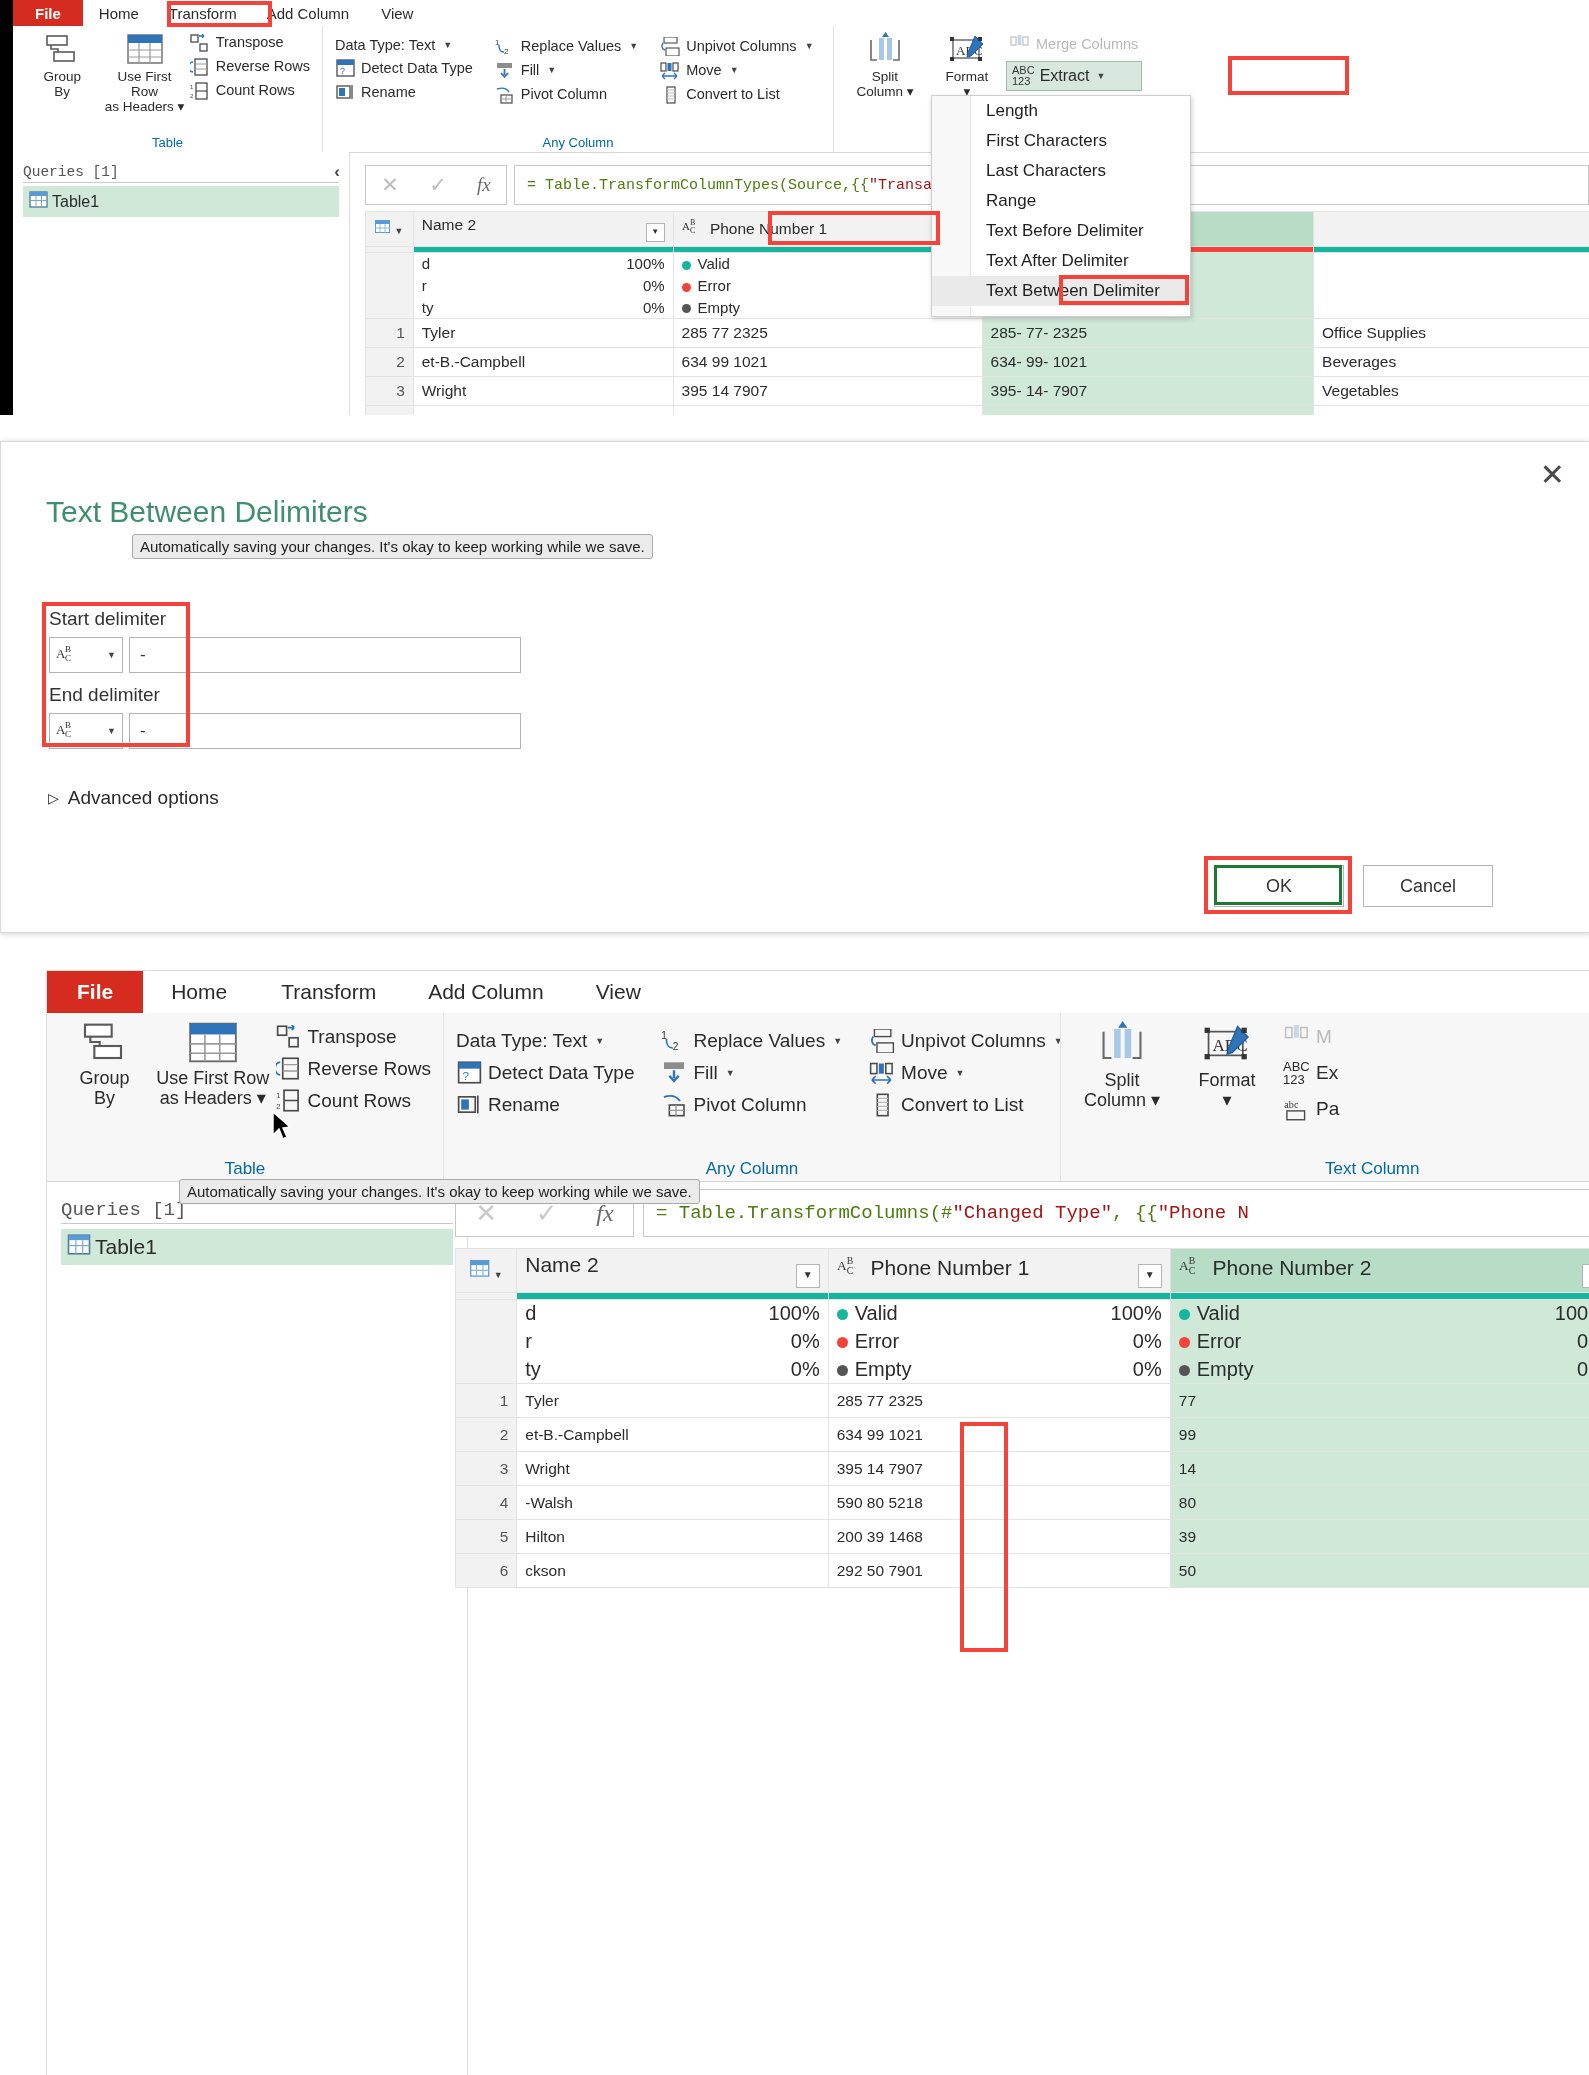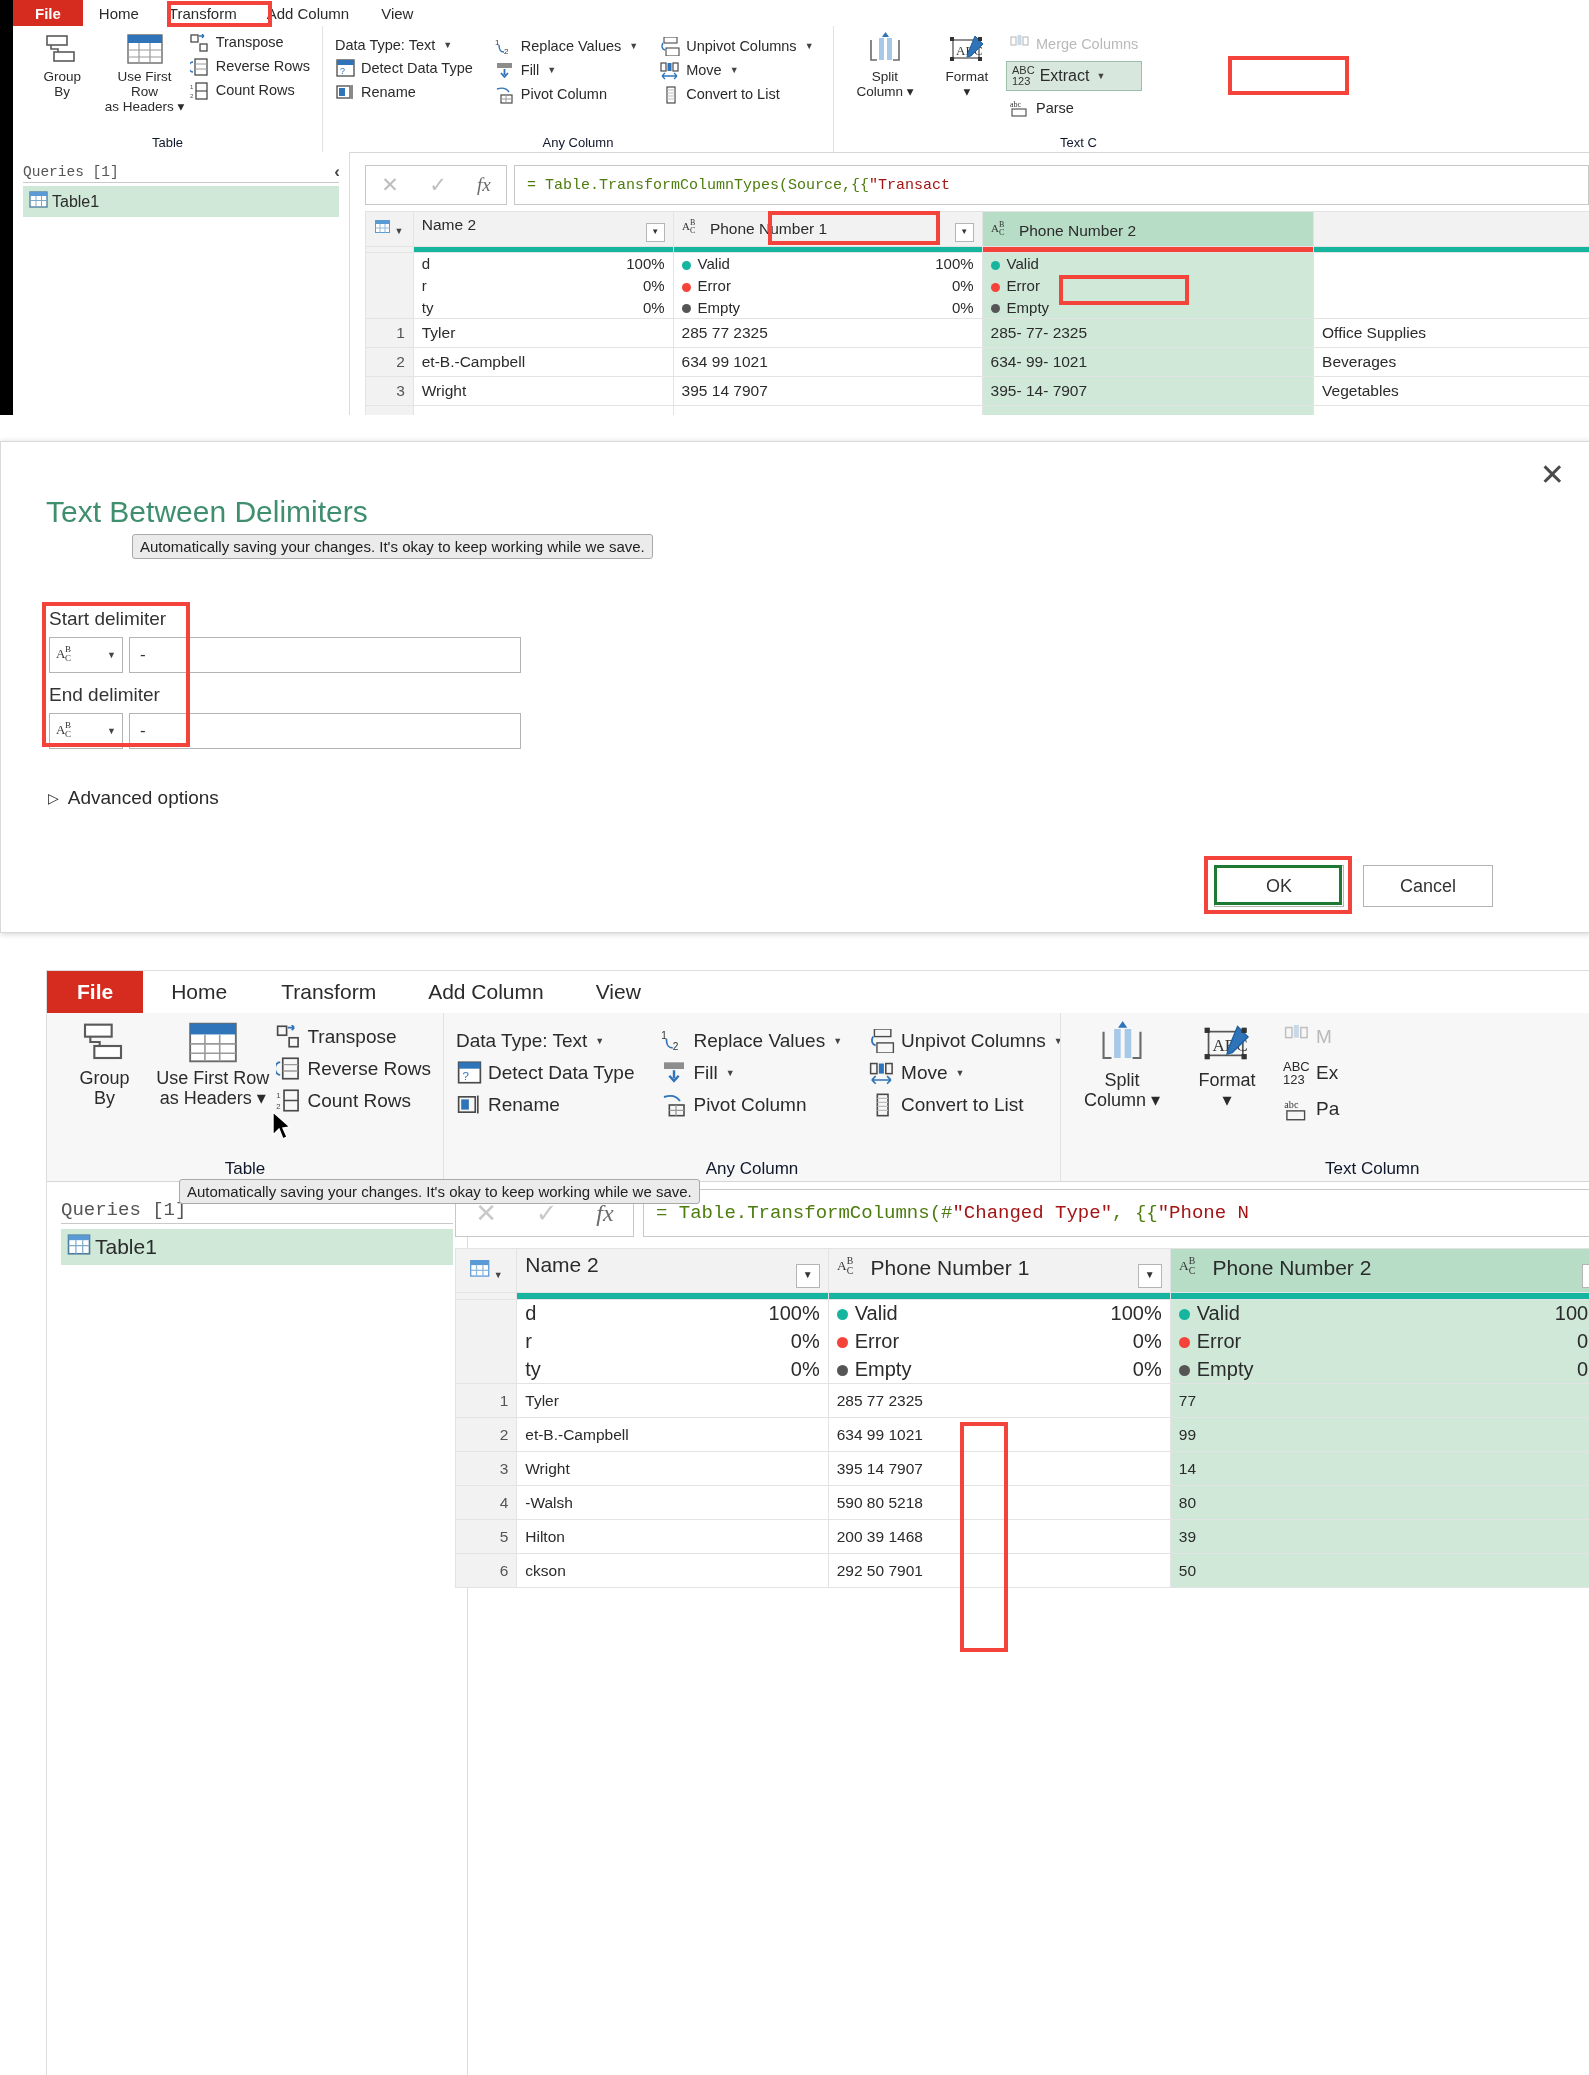--- a/index.html
+++ b/index.html
@@ -13,21 +13,21 @@
   
   .ribbon{background:#fff;border-bottom:1px solid #d6d6d6;}
   .tabbar{height:26px;background:#fff;display:flex;align-items:stretch;font-size:15px;}
   .tab{display:flex;align-items:center;padding:0 16px;color:#2b2b2b;white-space:nowrap;}
   .tab.file{background:#d62b1f;color:#fff;font-weight:bold;padding:0 22px;}
   .tab.active{font-weight:normal;}
   .ribbon-body{display:flex;align-items:stretch;background:#fff;position:relative;}
   .rgroup{display:flex;flex-direction:column;justify-content:space-between;padding:4px 8px 0 8px;position:relative;}
   .rgroup + .rgroup{border-left:1px solid #e2e2e2;}
   .rgroup-inner{display:flex;align-items:flex-start;}
-  .rgroup-label{text-align:center;font-size:13px;color:#0f172a;padding-bottom:2px;}
+  .rgroup-label{text-align:center;font-size:13px;color:#0369a1;padding-bottom:2px;}
   .bigbtn{display:flex;flex-direction:column;align-items:center;justify-content:flex-start;width:86px;font-size:13.5px;line-height:1.12;text-align:center;padding-top:2px;}
   .bigbtn .glyph{height:34px;display:flex;align-items:center;justify-content:center;margin-bottom:3px;}
   .smallcol{display:flex;flex-direction:column;gap:3px;padding-top:2px;}
   .smallbtn{display:flex;align-items:center;gap:6px;font-size:14.5px;white-space:nowrap;padding:1px 4px;line-height:1.15;}
   .smallbtn .ic{width:20px;height:19px;display:flex;align-items:center;justify-content:center;flex:0 0 20px;}
   .caret{font-size:9px;color:#444;margin-left:2px;}
 
   
   .queries{position:absolute;border-right:1px solid #dcdcdc;background:#fff;}
   .q-title{font-size:14.5px;color:#555;padding:4px 0 2px 0;font-family:Liberation Mono, monospace;}
@@ -440,20 +440,30 @@
     <tr style="height:16px;">
       <td class="rownum"></td>
       <td></td>
       <td></td>
       <td class="greencell"></td>
       <td></td>
     </tr>
   </tbody>
     </table>
 
+  <div class="menu" style="left:918px;top:95px;width:258px;height:220px;">
+    <div class="gutter"></div>
+    <div class="menu-item">Length</div>
+    <div class="menu-item">First Characters</div>
+    <div class="menu-item">Last Characters</div>
+    <div class="menu-item">Range</div>
+    <div class="menu-item">Text Before Delimiter</div>
+    <div class="menu-item">Text After Delimiter</div>
+    <div class="menu-item hl">Text Between Delimiter</div>
+  </div>
 
   <div class="rbox" style="left:154px;top:1px;width:105px;height:26px;"></div>
   <div class="rbox" style="left:1215px;top:56px;width:121px;height:39px;"></div>
   <div class="rbox" style="left:1046px;top:275px;width:130px;height:30px;"></div>
   <div class="rbox" style="left:755px;top:211px;width:172px;height:34px;"></div>
 </div>
 <div class="topclip"></div>
 
 <div class="dialog" style="left:0;top:441px;width:1589px;height:490px;">
   <div class="closeX" style="right:25px;top:18px;">✕</div>

